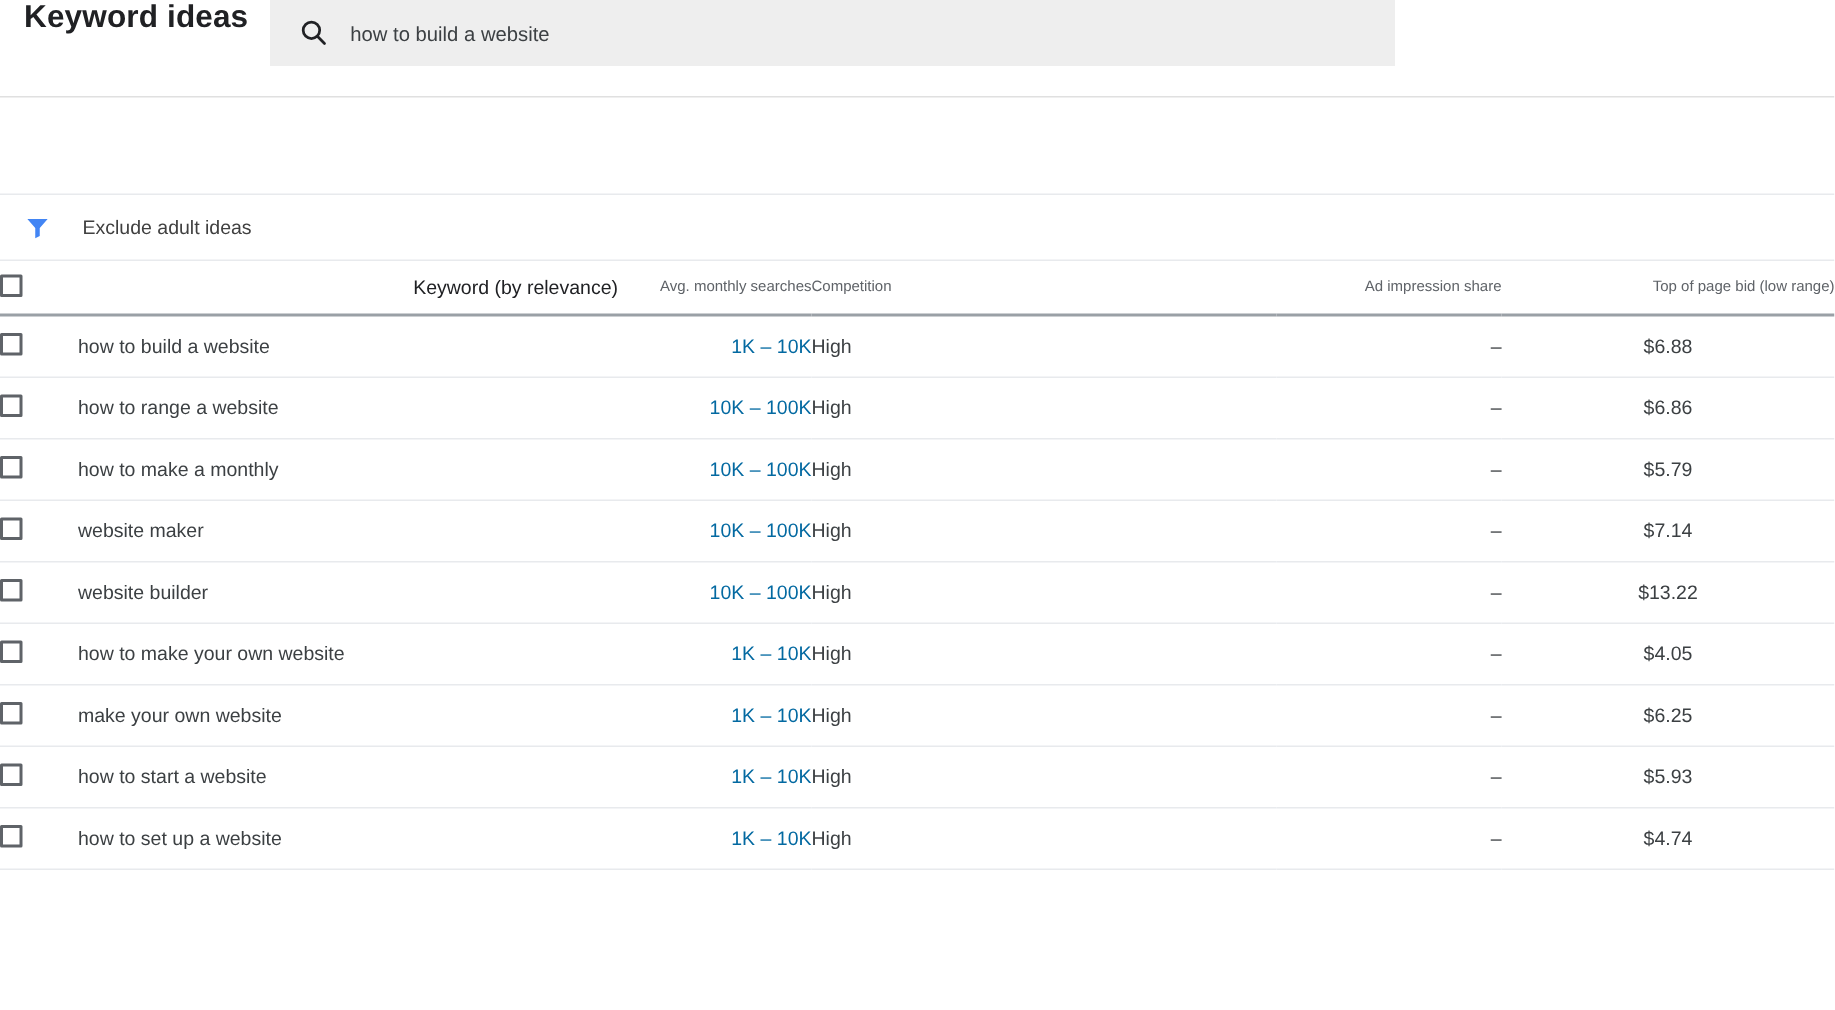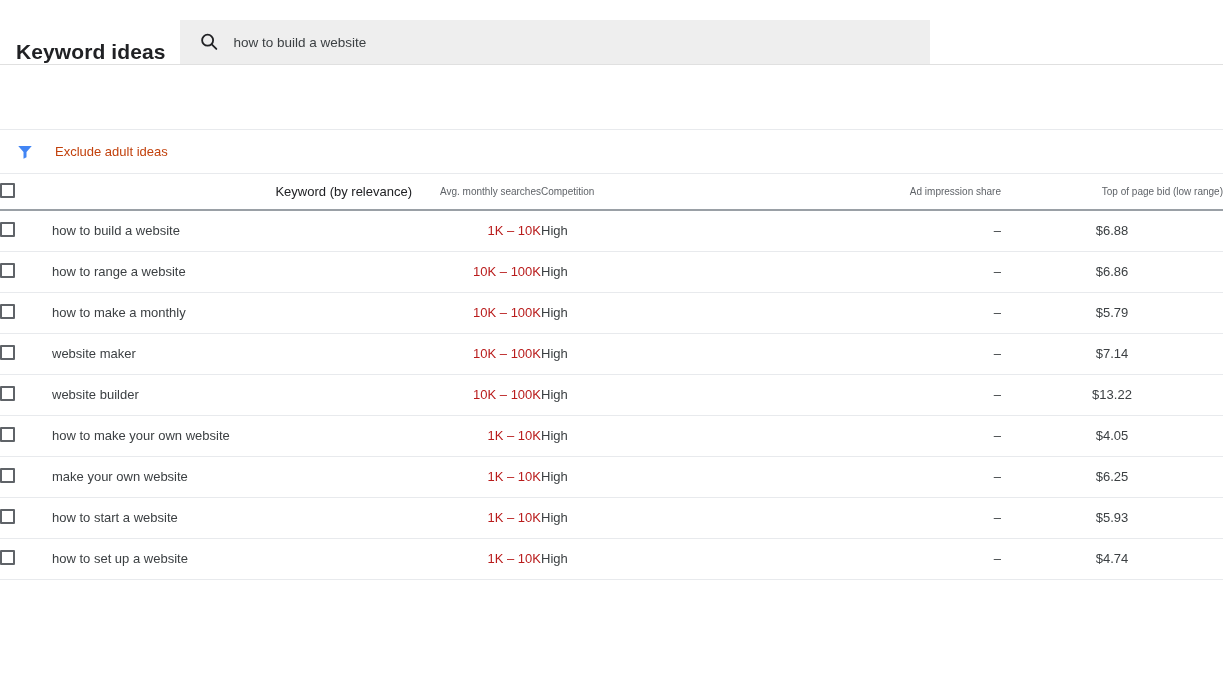--- a/index.html
+++ b/index.html
@@ -13,21 +13,21 @@
     overflow: hidden;
     font-family: "Liberation Sans", sans-serif;
     color: #202124;
     -webkit-font-smoothing: antialiased;
   }
 
   
   .page-header {
     height: 65px;
     display: flex;
-    align-items: flex-end;
+    align-items: flex-start;
     border-bottom: 1px solid #e0e0e0;
     box-sizing: border-box;
   }
   .page-title {
     font-size: 21px;
     font-weight: 700;
     color: #202124;
     letter-spacing: 0.1px;
     padding-left: 16px;
     padding-right: 14px;
@@ -73,21 +73,21 @@
     box-sizing: border-box;
   }
   .funnel-icon {
     width: 18px;
     height: 18px;
     display: block;
     flex: 0 0 18px;
   }
   .filter-link {
     font-size: 13px;
-    color: #c2410c;
+    color: #404040;
     padding-left: 21px;
     cursor: pointer;
     white-space: nowrap;
   }
 
   
   table.kw-table {
     width: 1223px;
     border-collapse: collapse;
     table-layout: fixed;
@@ -130,21 +130,21 @@
   tbody tr {
     height: 41px;
     border-bottom: 1px solid #e8eaed;
   }
   tbody td {
     font-size: 13px;
     color: #3c4043;
     white-space: nowrap;
   }
   td.c-keyword { text-align: left; }
-  td.c-volume  { text-align: right; color: #b91c1c; }
+  td.c-volume  { text-align: right; color: #0369a1; }
   td.c-comp    { text-align: left; padding-left: 15px; }
   td.c-share   { text-align: right; color: #3c4043; }
   td.c-bid     { text-align: center; padding-right: 19px; }
 
   .checkbox-cell {
     text-align: left;
     padding-left: 19px;
   }
   .checkbox {
     width: 15px;

